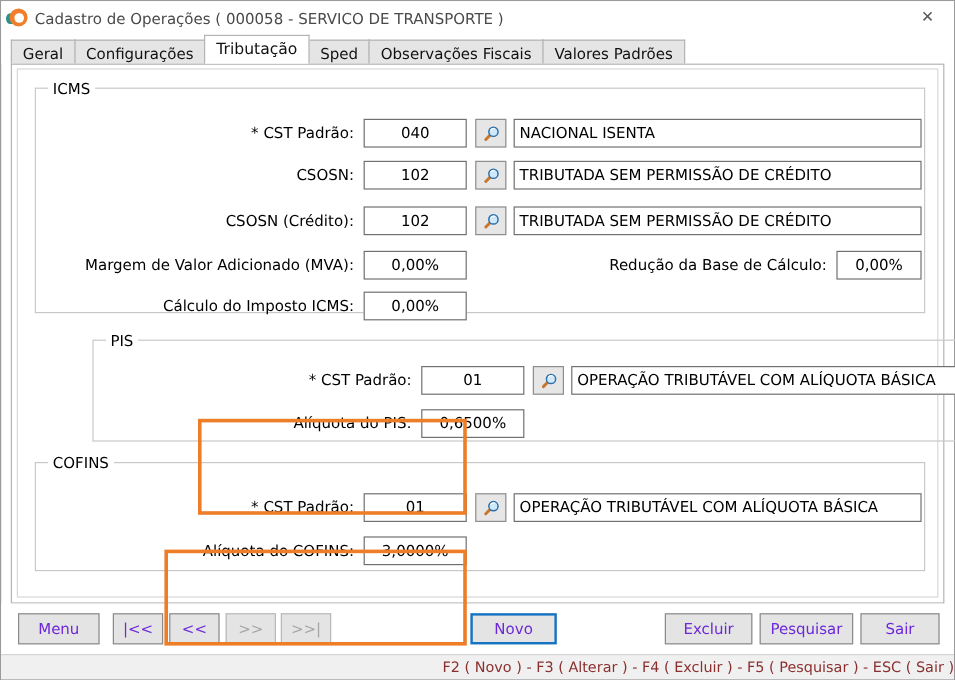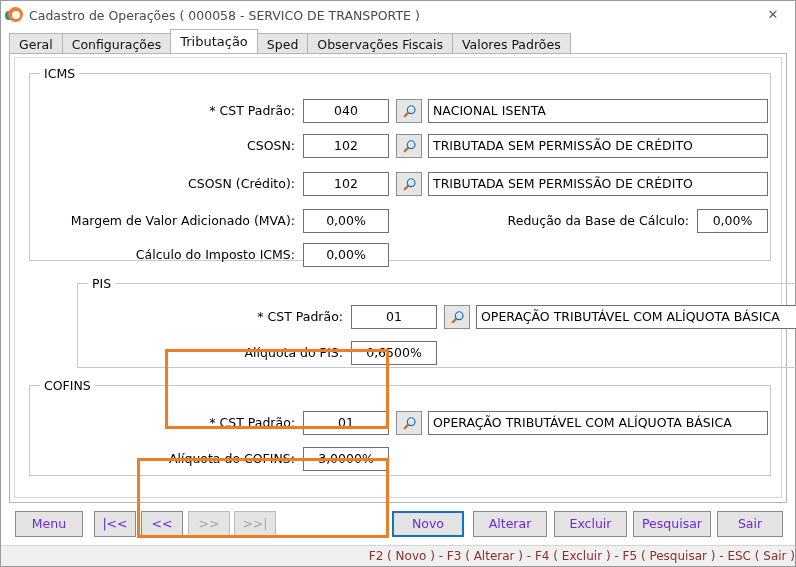--- a/index.html
+++ b/index.html
@@ -365,21 +365,20 @@
   </div>
 
   <div class="buttonbar">
     <div class="btn" style="left:14px;  width:68px;">Menu</div>
     <div class="btn" style="left:93px;  width:42px;">|&lt;&lt;</div>
     <div class="btn" style="left:140px; width:42px;">&lt;&lt;</div>
     <div class="btn disabled" style="left:187px; width:42px;">&gt;&gt;</div>
     <div class="btn disabled" style="left:233px; width:42px;">&gt;&gt;|</div>
 
     <div class="btn focused" style="left:391px; width:72px;">Novo</div>
-    <div class="btn" style="left:472px; width:74px;">Alterar</div>
     <div class="btn" style="left:553px; width:73px;">Excluir</div>
     <div class="btn" style="left:632px; width:78px;">Pesquisar</div>
     <div class="btn" style="left:716px; width:66px;">Sair</div>
   </div>
 
   <div class="statusbar">
     <span>F2 ( Novo )  -  F3 ( Alterar )  -  F4 ( Excluir )  -  F5 ( Pesquisar )  -  ESC ( Sair )</span>
   </div>
 
 </div>

